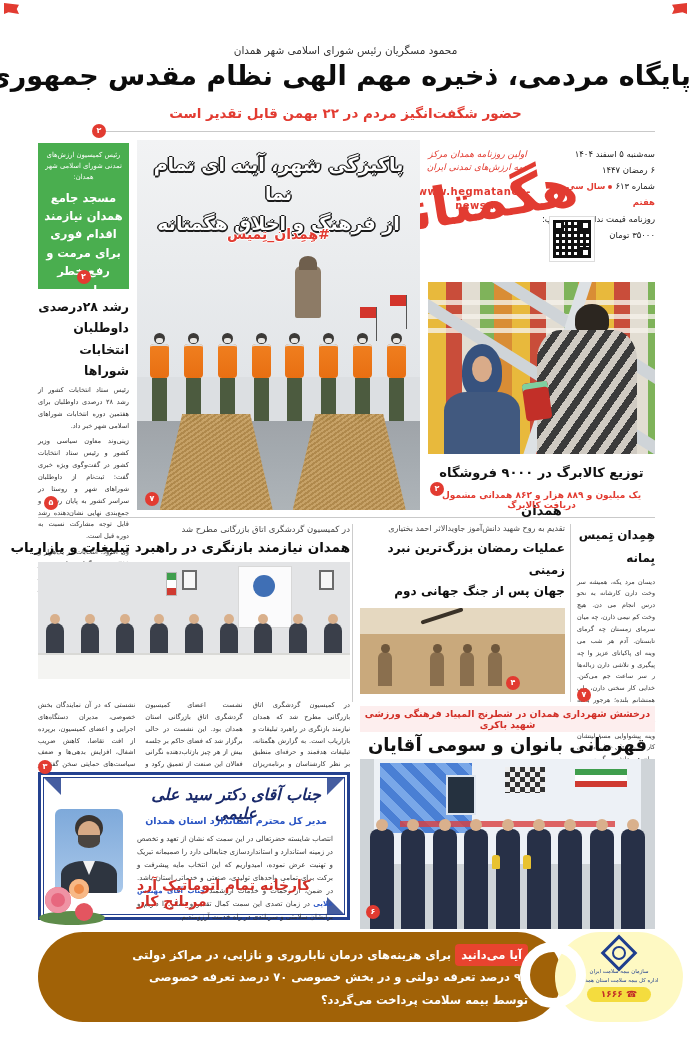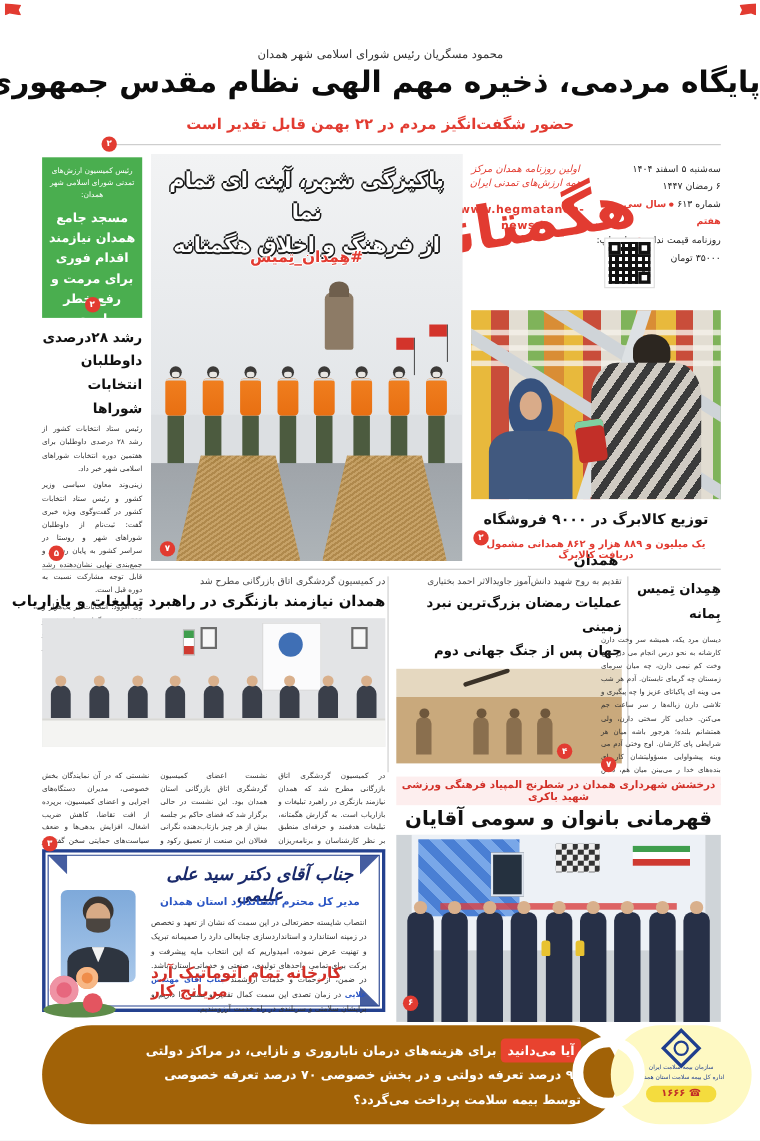--- a/index.html
+++ b/index.html
@@ -161,21 +161,21 @@
               background:linear-gradient(#e5d8c0 30%,#c9a97c 30%); }
   .warphoto .soldier { position:absolute; bottom:8px; width:14px; height:34px; background:#8a6f4e;
                        border-radius:6px 6px 0 0; }
   .warphoto .soldier:before { content:""; position:absolute; top:-8px; left:3px; width:9px; height:9px;
                               border-radius:50%; background:#6e573c; }
   .warphoto .s1 { left:18px; } .warphoto .s2 { left:70px; } .warphoto .s3 { left:100px; } .warphoto .s4 { left:128px; }
   .warphoto .rifle { position:absolute; left:60px; top:6px; width:44px; height:4px; background:#3a3228;
                      transform:rotate(-18deg); border-radius:2px; }
   .warart .pnum { right:45px; bottom:4px; left:auto; }
 
-  .dialect { position:absolute; left:546px; right:36px; top:524px; height:178px; }
+  .dialect { position:absolute; left:577px; right:36px; top:524px; height:178px; }
   .dialect h3 { font-size:12px; font-weight:bold; color:#111; text-align:right; line-height:1.9; white-space:pre-line; }
   .dialect p { font-size:6.4px; line-height:1.85; text-align:justify; color:#333; margin-top:7px; }
   .dialect .pnum { left:0; bottom:0; }
 
   
   .chess { position:absolute; left:360px; right:36px; top:706px; height:219px; }
   .chess .kick { background:#fdeeee; color:#d22f27; font-size:9.5px; font-weight:bold;
                  text-align:center; padding:2px 0; }
   .chess h2 { font-size:18px; font-weight:bold; color:#111; text-align:center; margin-top:2px;
               text-shadow:-1px 0 #fff,1px 0 #fff,0 1px #fff,0 -1px #fff; }

